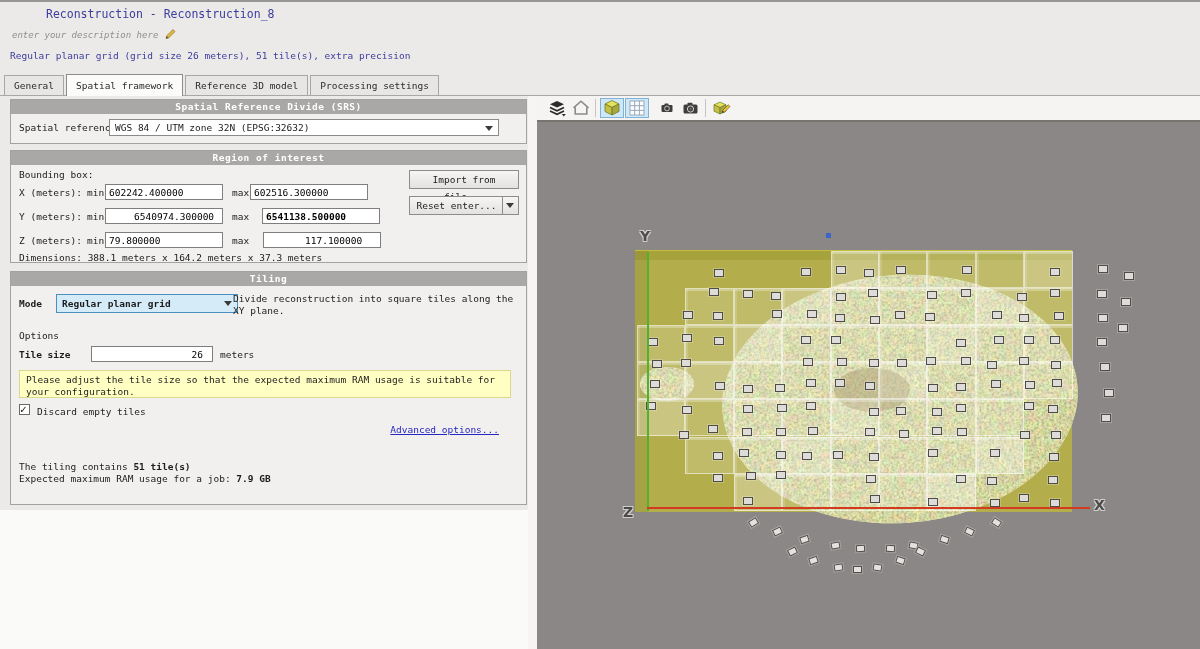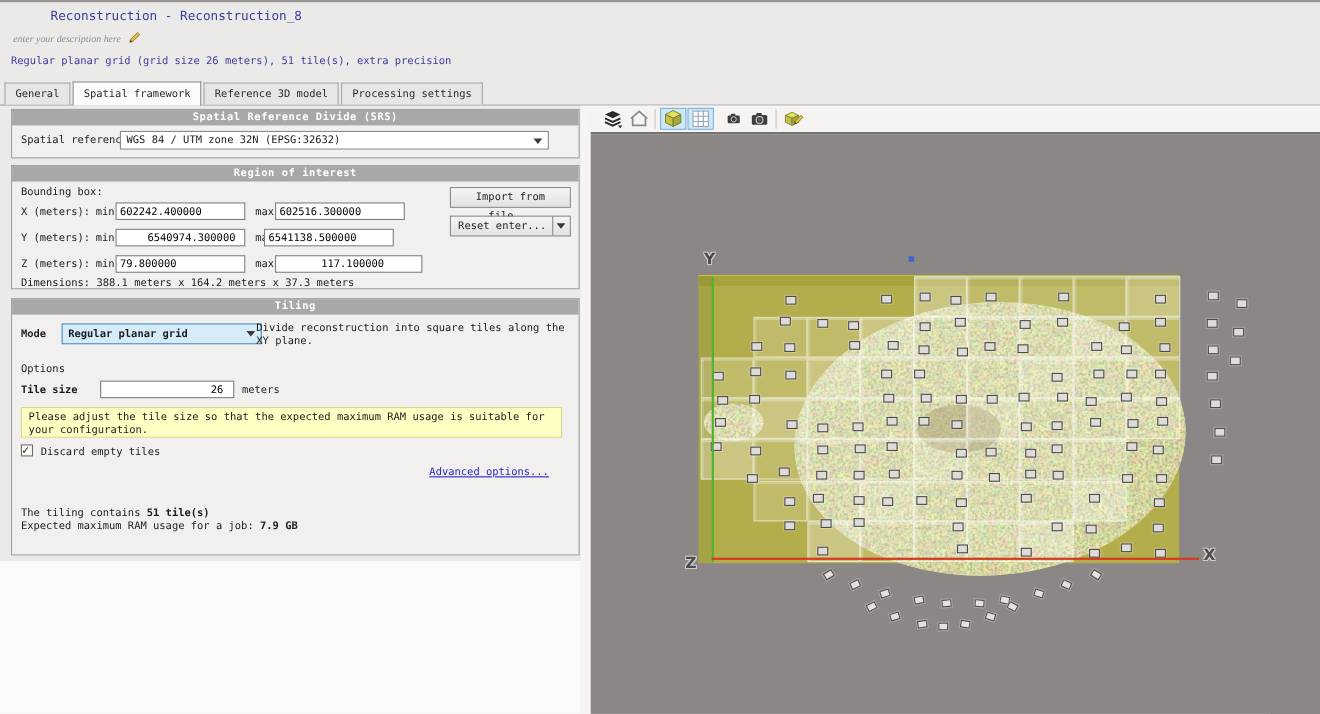--- a/index.html
+++ b/index.html
@@ -4,21 +4,21 @@
 <style>
   html,body{margin:0;padding:0;}
   body{width:1200px;height:649px;position:relative;overflow:hidden;
        background:#ebeae8;font-family:"DejaVu Sans Mono","Liberation Mono",monospace;
        font-size:9.5px;color:#1c1c1c;}
   .abs{position:absolute;}
   .topline{left:0;top:0;width:1200px;height:2px;background:#979694;}
 
   
   .title{left:10px;top:7px;font-size:11.5px;color:#3c3c9e;margin-left:36px;}
-  .descrow{left:12px;top:28px;color:#8f8f8d;font-style:italic;font-size:9px;display:flex;align-items:center;gap:6px;font-family:Liberation Serif, serif;}
+  .descrow{left:12px;top:28px;color:#8f8f8d;font-style:italic;font-size:9px;display:flex;align-items:center;gap:6px;}
   .summary{left:10px;top:50px;color:#3c3c9e;font-size:9.5px;}
 
   
   .tabbar{left:0;top:75px;width:1200px;height:21px;border-bottom:1px solid #a8a7a5;display:flex;align-items:flex-end;padding-left:4px;box-sizing:border-box;}
   .tab{height:19px;line-height:19px;padding:0 9px;background:#e7e6e4;border:1px solid #a8a7a5;border-bottom:none;margin-right:2px;color:#2a2a2a;cursor:default;}
   .tab.active{background:#fbfbf9;height:21px;line-height:21px;margin-bottom:-1px;border-color:#8d8c8a;position:relative;z-index:2;}
 
   
   .gbox{left:10px;width:517px;background:#f1f0ee;border:1px solid #a3a2a0;box-sizing:border-box;}
   .gbox-h{position:absolute;left:0;top:0;right:0;height:14px;background:#a9a8a6;color:#fff;
@@ -112,27 +112,27 @@
   <span class="lbl" style="left:8px;top:36px;">X (meters):</span>
   <span class="lbl" style="left:76px;top:36px;">min</span>
   <input class="inp" style="left: 94px; top: 33px; width: 118px;" value="602242.400000">
   <span class="lbl" style="left:221px;top:36px;">max</span>
   <input class="inp" style="left: 239px; top: 33px; width: 118px;" value="602516.300000">
 
   <span class="lbl" style="left:8px;top:60px;">Y (meters):</span>
   <span class="lbl" style="left:76px;top:60px;">min</span>
   <input class="inp" style="left: 94px; top: 57px; width: 118px; padding-left: 28px;" value="6540974.300000">
   <span class="lbl" style="left:221px;top:60px;">max</span>
-  <input class="inp" style="left: 229px; top: 57px; width: 118px;" value="6541138.500000">
+  <input class="inp" style="left: 251px; top: 57px; width: 118px; font-weight: bold;" value="6541138.500000">
 
   <span class="lbl" style="left:8px;top:84px;">Z (meters):</span>
   <span class="lbl" style="left:76px;top:84px;">min</span>
   <input class="inp" style="left: 94px; top: 81px; width: 118px;" value="79.800000">
   <span class="lbl" style="left:221px;top:84px;">max</span>
-  <input class="inp" style="left: 239px; top: 81px; width: 134px; padding-left: 41px;" value="117.100000">
+  <input class="inp" style="left: 252px; top: 81px; width: 118px; padding-left: 41px;" value="117.100000">
 
   <span class="lbl" style="left:8px;top:101px;">Dimensions: 388.1 meters x 164.2 meters x 37.3 meters</span>
 
   <div class="btn" style="left:398px;top:19px;width:110px;">
     <span>Import from file...</span>
   </div>
   <div class="btn" style="left:398px;top:45px;width:110px;padding-right:15px;">
     <span>Reset enter...</span>
     <span class="arrowpart"></span>
   </div>

